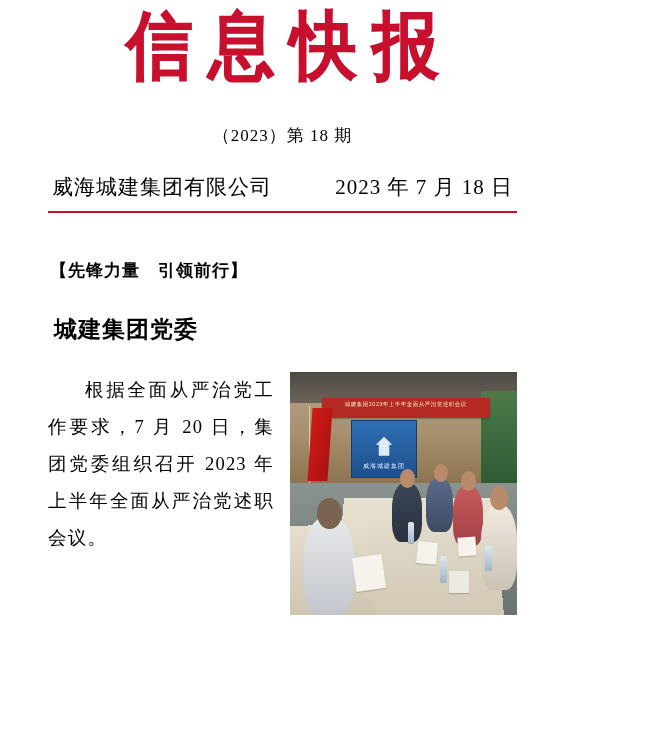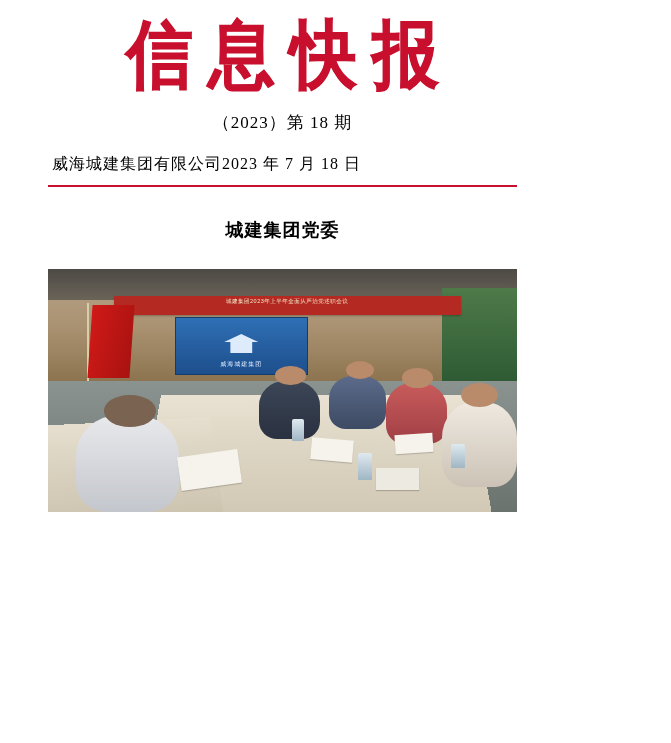--- a/index.html
+++ b/index.html
@@ -12,21 +12,21 @@
     background: #ffffff;
     font-family: "Liberation Serif", "DejaVu Serif", serif;
     color: #000000;
     overflow: hidden;
   }
   .page {
     position: relative;
     width: 565px;
     height: 743px;
     box-sizing: border-box;
-    padding: 11px 48px;
+    padding: 2px 48px;
   }
 
   
   .masthead {
     text-align: center;
     padding-top: 2px;
   }
   .masthead-title {
     color: #c8102e;
     font-family: "DejaVu Serif", "Liberation Serif", serif;
@@ -38,32 +38,33 @@
     transform: scaleY(1.12);
     transform-origin: center top;
     white-space: nowrap;
     -webkit-text-stroke: 1px #c8102e;
   }
 
   .issue-line {
     text-align: center;
     font-size: 17px;
     letter-spacing: 1px;
-    margin-top: 22px;
+    margin-top: 44px;
     color: #000;
     font-family: "Liberation Serif", "DejaVu Serif", serif;
   }
 
   
   .org-row {
     display: flex;
+    justify-content: space-between;
     align-items: flex-end;
-    margin-top: 20px;
+    margin-top: 26px;
     padding: 0 4px 10px 4px;
-    font-size: 16px;
+    font-size: 21px;
     letter-spacing: 1px;
   }
   .org-name { white-space: nowrap; }
   .issue-date { white-space: nowrap; }
 
   .red-rule {
     height: 2px;
     background: #c8102e;
     width: 100%;
     margin: 0;
@@ -74,22 +75,22 @@
     margin-top: 46px;
     font-size: 17px;
     font-weight: 700;
     letter-spacing: 1px;
     padding-left: 2px;
   }
 
   
   .headline {
     margin-top: 30px;
-    text-align: center;
-    font-size: 18px;
+    text-align: left;
+    font-size: 23px;
     font-weight: 700;
     line-height: 1.55;
     letter-spacing: 1px;
     padding: 0 6px;
   }
   .headline-line { display: block; }
 
   
   .body-wrap {
     margin-top: 24px;
@@ -223,26 +224,30 @@
   </div>
 
   <div class="issue-line">（2023）第 18 期</div>
 
   <div class="org-row">
     <div class="org-name">威海城建集团有限公司</div>
     <div class="issue-date">2023 年 7 月 18 日</div>
   </div>
   <div class="red-rule"></div>
 
+  <div class="column-tag">【先锋力量　引领前行】</div>
 
   <div class="headline">
     <span class="headline-line">城建集团党委</span>
   </div>
 
   <div class="body-wrap">
+    <div class="body-text">
+      <p>根据全面从严治党工作要求，7 月 20 日，集团党委组织召开 2023 年上半年全面从严治党述职会议。</p>
+    </div>
 
     <div class="photo">
       <div class="ph-wall"></div>
       <div class="ph-wall-top"></div>
       <div class="ph-green"></div>
       <div class="ph-banner">
         <div class="ph-banner-text">城建集团2023年上半年全面从严治党述职会议</div>
       </div>
       <div class="ph-flagpole"></div>
       <div class="ph-flag"></div>

